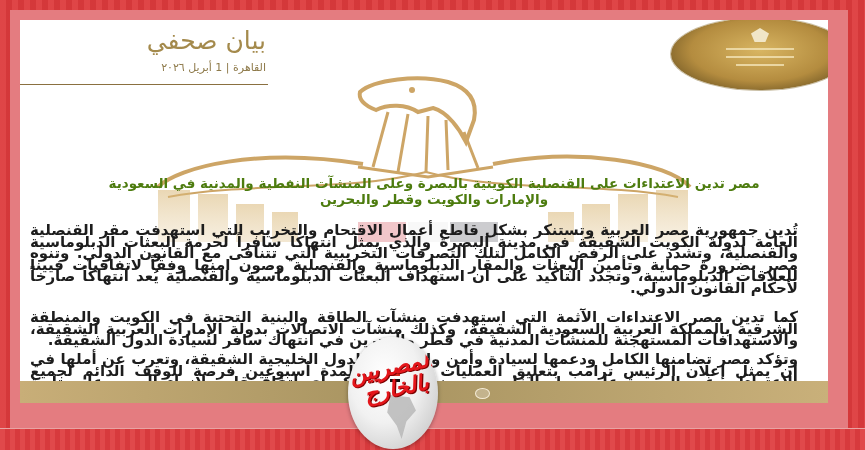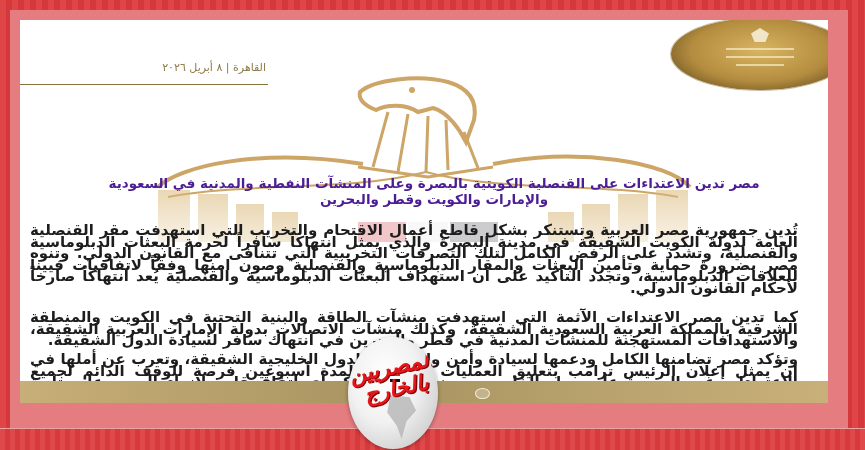--- a/index.html
+++ b/index.html
@@ -63,21 +63,21 @@
       position: absolute; left: 55px; width: 68px; height: 2px; background: #f3e4b6; opacity: .8;
     }
 
     
     .eagle {
       position: absolute; left: 128px; top: 52px; width: 550px; height: 170px;
     }
 
     .headline {
       position: absolute; left: 60px; top: 155px; width: 708px;
-      text-align: center; color: #4c1d95; font-weight: bold; font-size: 13.5px; line-height: 16px;
+      text-align: center; color: #4d7c0f; font-weight: bold; font-size: 13.5px; line-height: 16px;
     }
 
     .body-text {
       position: absolute; left: 10px; width: 768px;
       text-align: justify; text-align-last: right;
       color: #1d1d1d; font-size: 15px; line-height: 11.6px; font-weight: bold;
     }
     .p1 { top: 205px; }
     .p2 { top: 292px; }
     .p3 { top: 334px; }
@@ -138,21 +138,22 @@
     <rect x="400" y="140" width="26" height="60" fill="url(#g1)"></rect>
     <rect x="434" y="132" width="28" height="60" fill="url(#g1)"></rect>
     <rect x="470" y="122" width="30" height="60" fill="url(#g1)"></rect>
     <rect x="508" y="118" width="32" height="60" fill="url(#g1)"></rect>
 
     <rect x="210" y="150" width="48" height="30" fill="#e8a1a7" opacity=".6"></rect>
     <rect x="260" y="150" width="40" height="30" fill="#f3f3f3" opacity=".6"></rect>
     <rect x="302" y="150" width="48" height="30" fill="#9a9aa0" opacity=".5"></rect>
   </svg>
 
-  <div class="doc-dateline">القاهرة | ٨ أبريل ٢٠٢٦</div>
+  <div class="doc-title">بيان صحفي</div>
+  <div class="doc-dateline">القاهرة | 1 أبريل ٢٠٢٦</div>
   <div class="title-rule"></div>
 
   <div class="seal">
     <div class="seal-eagle"></div>
     <div class="seal-text" style="top:30px"></div>
     <div class="seal-text" style="top:38px"></div>
     <div class="seal-text" style="top:46px;left:65px;width:48px"></div>
   </div>
 
   <div class="headline">مصر تدين الاعتداءات على القنصلية الكويتية بالبصرة وعلى المنشآت النفطية والمدنية في السعودية والإمارات والكويت وقطر والبحرين</div>

